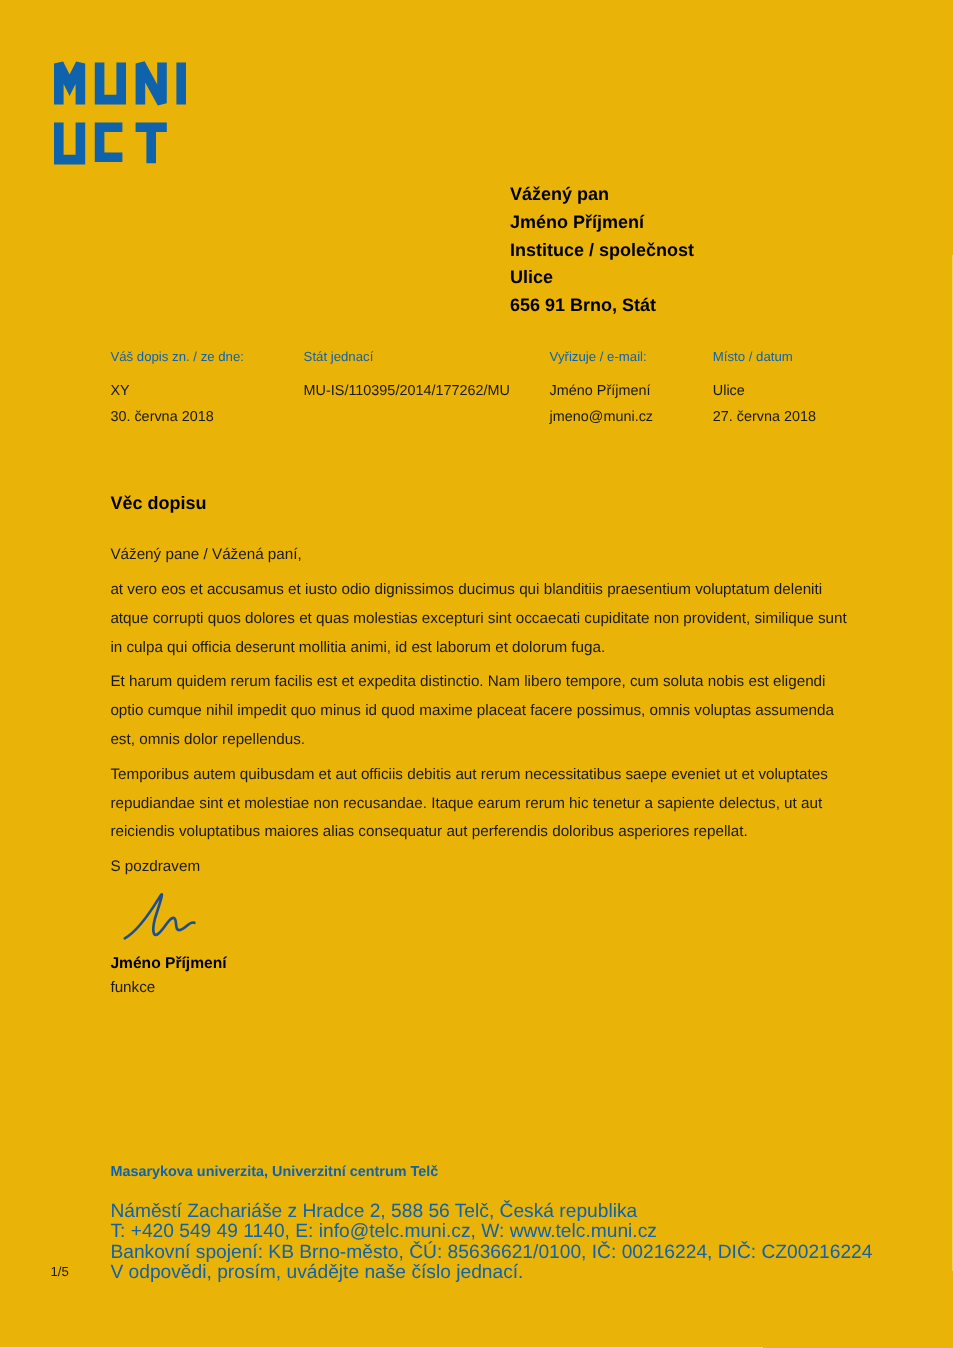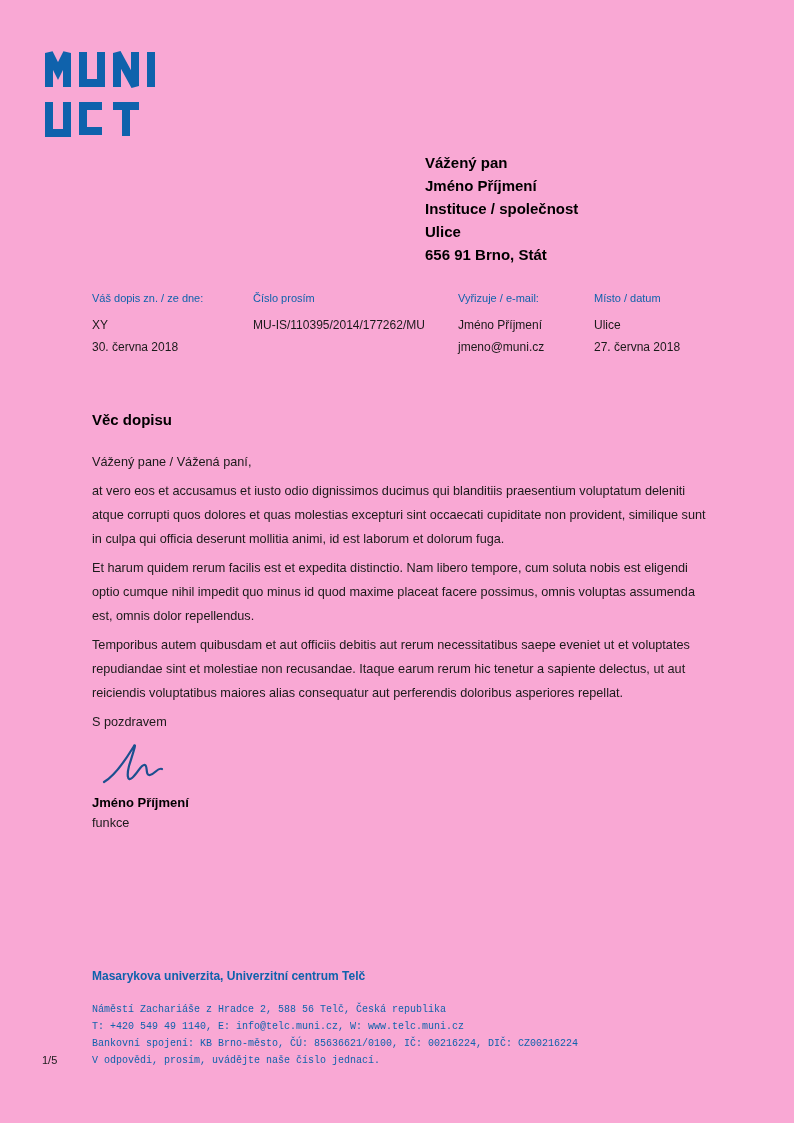--- a/index.html
+++ b/index.html
@@ -1,19 +1,19 @@
 <!DOCTYPE html>
 <html lang="cs"><head>
 <meta charset="utf-8">
 <style>
   html,body { margin:0; padding:0; background:#ffffff; }
   .page {
     position:relative;
     width:794px; height:1123px;
-    background:#f9a8d4;
+    background:#eab308;
     font-family:"Liberation Sans","DejaVu Sans",sans-serif;
     color:#1a1a1a;
     overflow:hidden;
   }
 
   
   .logo { position:absolute; left:45px; top:50px; }
   .logo svg { display:block; }
 
   
@@ -43,21 +43,21 @@
     font-size:12.7px; line-height:24px; color:#1a1a1a;
   }
   .content p { margin:0 0 5px 0; }
   .signature { height:50px; padding:3px 0 0 8px; }
   .signer-name { font-weight:bold; font-size:13px; color:#000; line-height:21px; }
   .signer-role { font-size:12.7px; line-height:21px; }
 
   
   .footer { position:absolute; left:92px; top:969px; width:650px; color:#0f62ac; }
   .footer-org { font-size:12px; font-weight:bold; margin:0 0 17px 0; line-height:15px; }
-  .footer-line { font-size:10px; line-height:17px;font-family:Liberation Mono, monospace; }
+  .footer-line { font-size:16px; line-height:17px; }
 
   .page-number {
     position:absolute; left:42px; top:1052px;
     font-size:11px; color:#1a1a1a; line-height:17px;
   }
 </style>
 </head>
 <body>
 
 <div class="page">
@@ -92,21 +92,21 @@
     <div>656 91 Brno, Stát</div>
   </div>
 
   <div class="meta">
     <div class="meta-col">
       <div class="meta-label">Váš dopis zn. / ze dne:</div>
       <div class="meta-value">XY</div>
       <div class="meta-value">30. června 2018</div>
     </div>
     <div class="meta-col">
-      <div class="meta-label">Číslo prosím</div>
+      <div class="meta-label">Stát jednací</div>
       <div class="meta-value">MU-IS/110395/2014/177262/MU</div>
       <div class="meta-value"></div>
     </div>
     <div class="meta-col">
       <div class="meta-label">Vyřizuje / e-mail:</div>
       <div class="meta-value">Jméno Příjmení</div>
       <div class="meta-value">jmeno@muni.cz</div>
     </div>
     <div class="meta-col">
       <div class="meta-label">Místo / datum</div>

